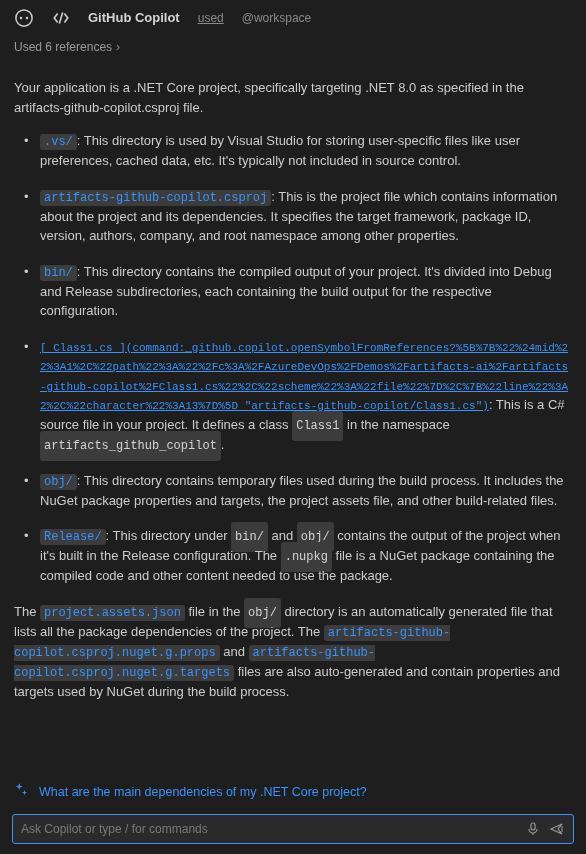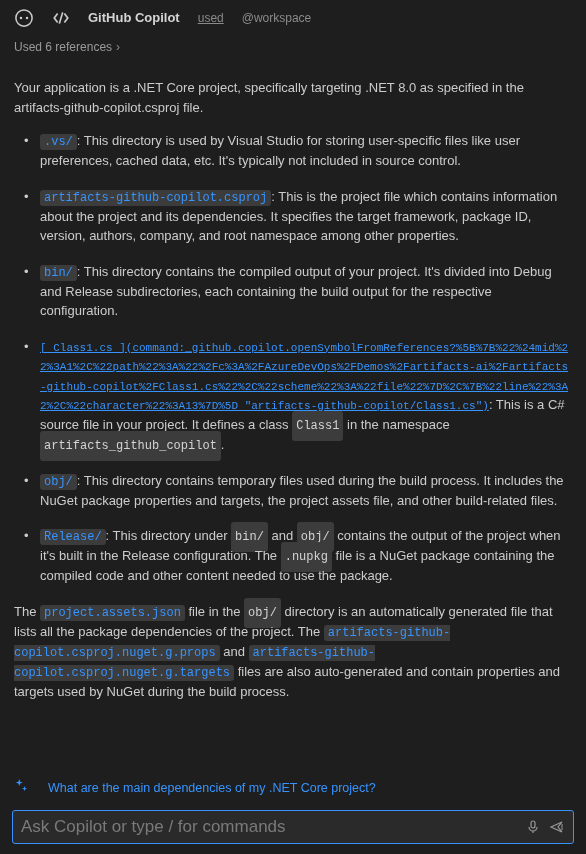--- a/index.html
+++ b/index.html
@@ -75,42 +75,42 @@
     }
     .link-code {
       font-family: Consolas, "Courier New", monospace;
       color: #3794ff;
       text-decoration: underline;
       font-size: 11px;
       word-break: break-all;
     }
 
     .suggest-row {
-      display: flex; align-items: center; gap: 20px;
+      display: flex; align-items: center; gap: 11px;
       padding: 8px 14px;
     }
     .sparkle { color: #3794ff; }
     .suggest { color: #3794ff; font-size: 12.5px; cursor: pointer; }
 
     .input-row {
       margin: 4px 12px 10px;
       border: 1px solid #3794ff;
       border-radius: 3px;
       background: #2a2a2a;
       display: flex; align-items: center;
       padding: 6px 8px;
       gap: 8px;
     }
     .input-row input {
       flex: 1;
       background: transparent;
       border: none;
       outline: none;
       color: #c4b5fd;
-      font-size: 17px;
+      font-size: 12px;
       font-family: inherit;
     }
     .input-row input::placeholder { color: #7a7a7a; }
     .iconbtn { color: #9a9a9a; cursor: pointer; display: inline-flex; align-items: center; }
     .iconbtn.send { color: #9a9a9a; }
     .iconbtn svg { width: 16px; height: 16px; }
   </style>
 </head>
 <body>
 

